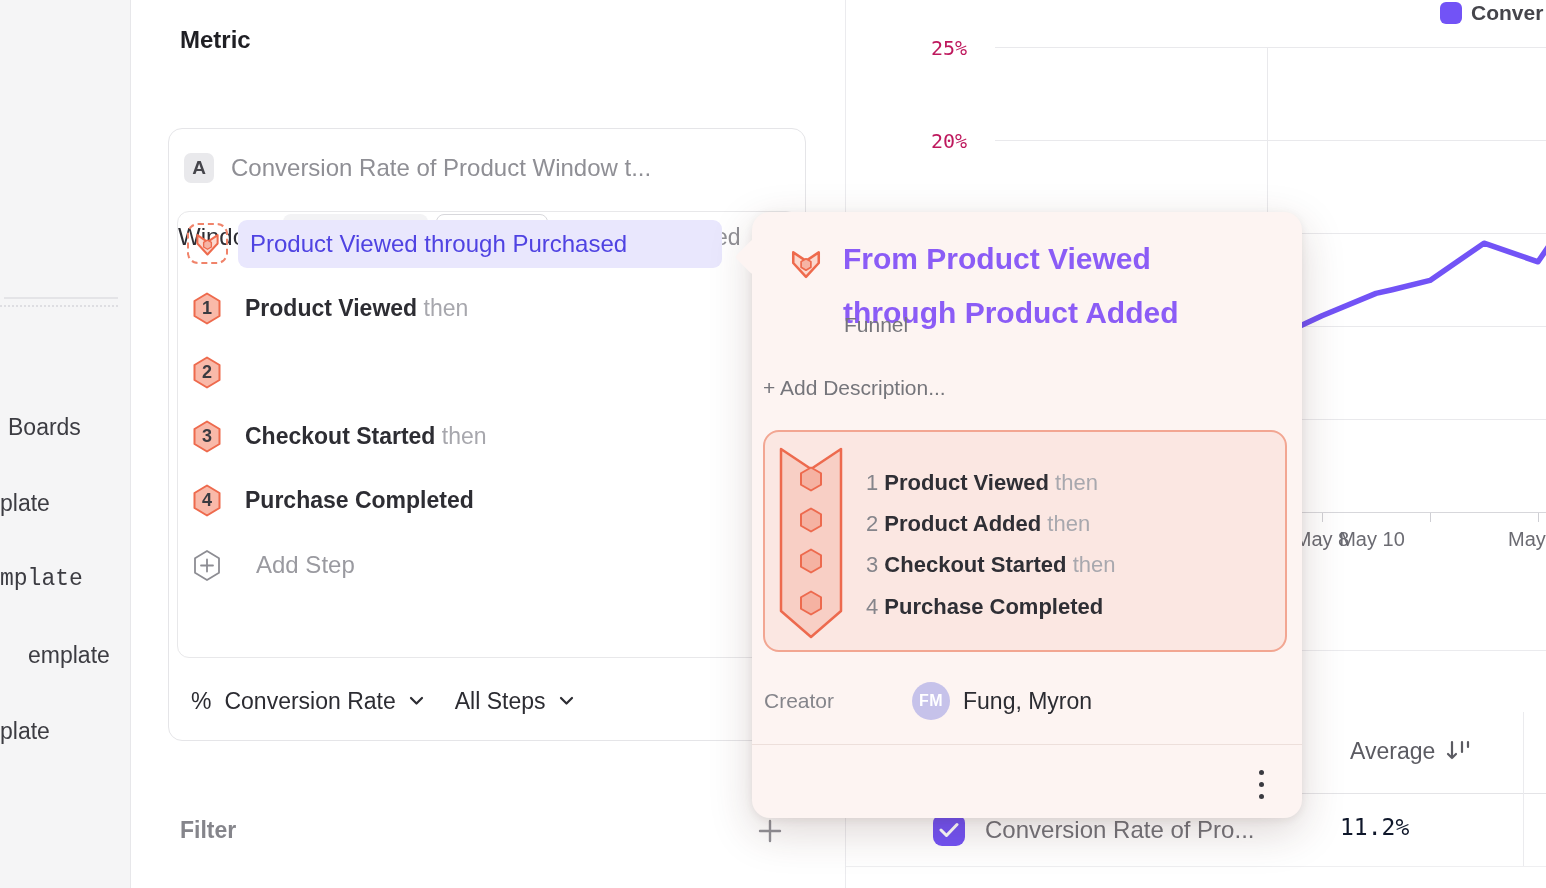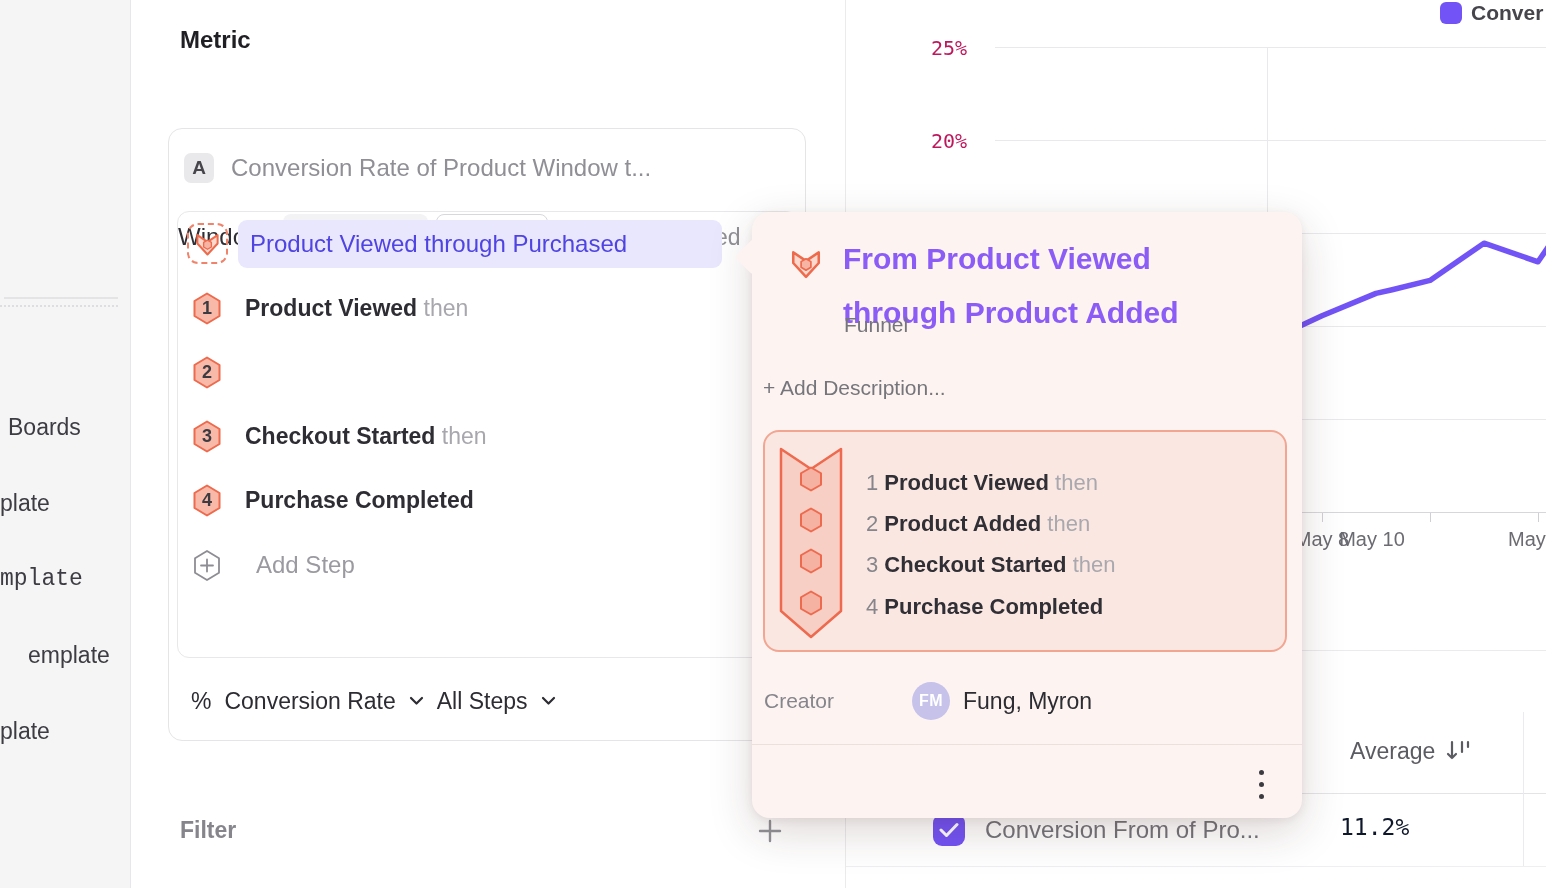--- a/index.html
+++ b/index.html
@@ -190,21 +190,21 @@
           <span id="advanced-link">Advanced</span>
         </div>
       </div>
 
       <div id="measure-row" class="panel-abs">
         <span>%</span>
         <span>Conversion Rate</span>
         <svg width="15" height="10" viewBox="0 0 15 10">
             <polyline points="2,2 7.5,7.5 13,2" fill="none" stroke="#2c2c32" stroke-width="2.2" stroke-linecap="round" stroke-linejoin="round"></polyline>
           </svg>
-        <span style="margin-left:0;">All Steps</span>
+        <span style="margin-left:18px;">All Steps</span>
         <svg width="15" height="10" viewBox="0 0 15 10">
             <polyline points="2,2 7.5,7.5 13,2" fill="none" stroke="#2c2c32" stroke-width="2.2" stroke-linecap="round" stroke-linejoin="round"></polyline>
           </svg>
       </div>
     </div>
 
     <div id="filter-heading" class="panel-abs">Filter</div>
     <svg id="filter-add" class="panel-abs" viewBox="0 0 26 26">
       <path d="M13 3 V23 M3 13 H23" stroke="#919197" stroke-width="2.4" stroke-linecap="round"></path>
     </svg>
@@ -246,21 +246,21 @@
       <svg width="25" height="24" viewBox="0 0 25 24">
         <path d="M6 3 V19 M6 19 L2 15 M6 19 L10 15" stroke="#5b5b62" stroke-width="2.2" stroke-linecap="round" stroke-linejoin="round" fill="none"></path>
         <path d="M16 3 V13 M22 3 V8" stroke="#5b5b62" stroke-width="2.2" stroke-linecap="round" fill="none"></path>
       </svg>
     </div>
     <div id="row-checkbox">
       <svg width="20" height="16" viewBox="0 0 20 16">
         <polyline points="2,8 7.5,13.5 18,2.5" fill="none" stroke="#fff" stroke-width="3" stroke-linecap="round" stroke-linejoin="round"></polyline>
       </svg>
     </div>
-    <div id="row-label">Conversion From of Pro...</div>
+    <div id="row-label">Conversion Rate of Pro...</div>
     <div id="row-value" class="mono">11.2%</div>
   </div>
 
   <div id="popover" class="abs">
     <div id="popover-arrow"></div>
 
     <svg id="pop-icon" width="36" height="34" viewBox="0 0 32 32">
       <path d="M4 6 L16 14 L28 6 L28 16 L16 29 L4 16 Z" fill="#fbd9cf" stroke="#ee6a4d" stroke-width="2.4" stroke-linejoin="round"></path>
       <polygon points="16,12 20.6,14.7 20.6,20.1 16,22.8 11.4,20.1 11.4,14.7" fill="#f6b4a4" stroke="#ee6a4d" stroke-width="1.6" stroke-linejoin="round"></polygon>
     </svg>

